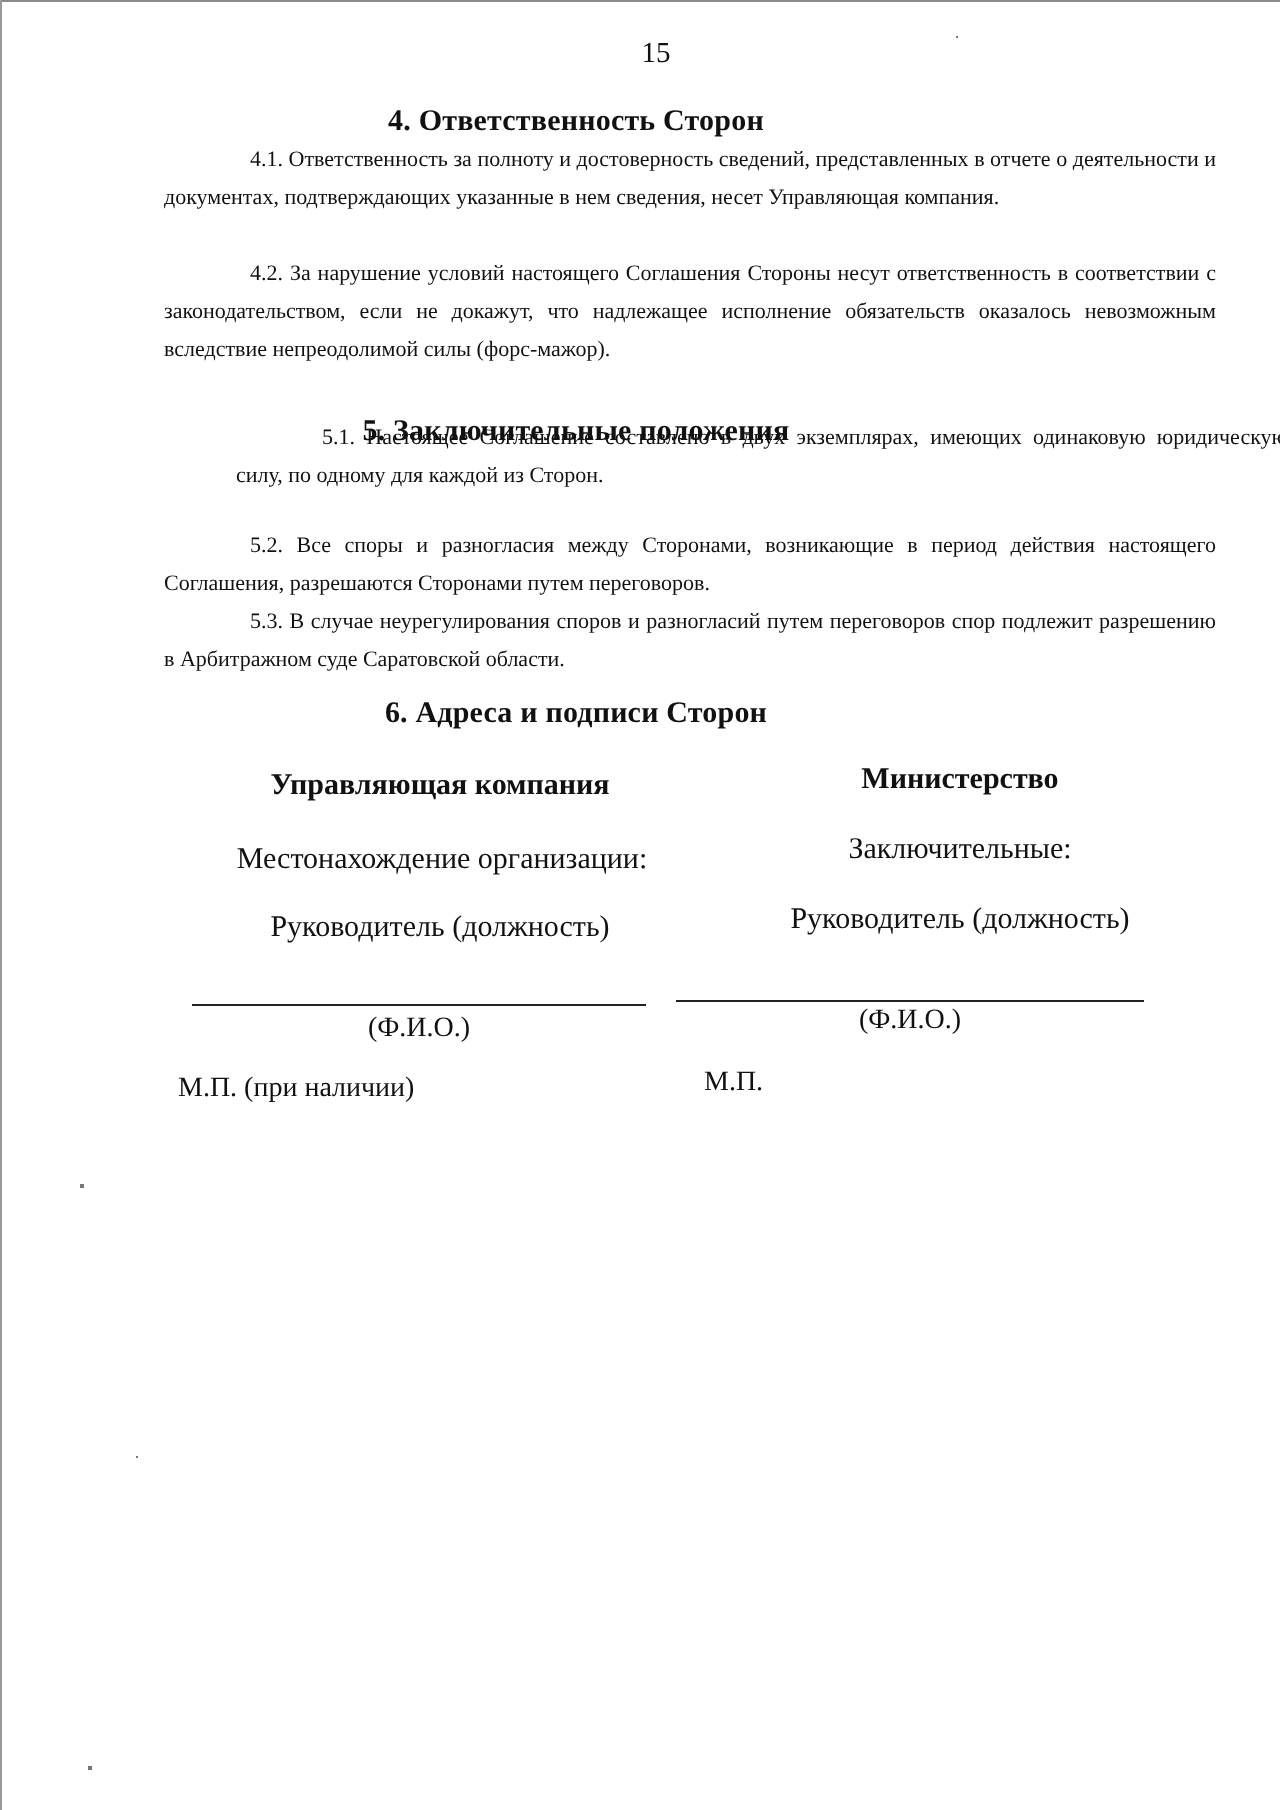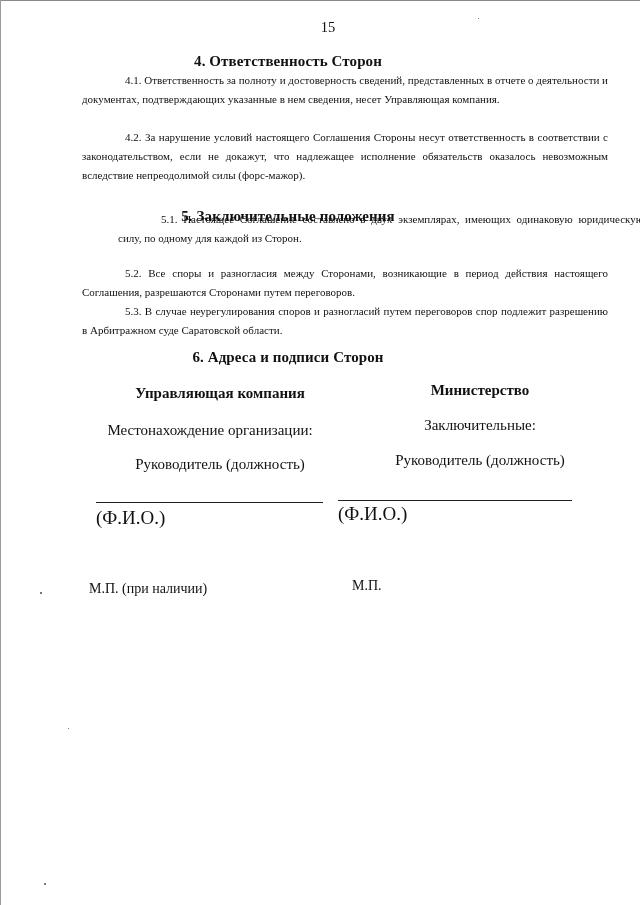--- a/index.html
+++ b/index.html
@@ -36,24 +36,24 @@
     }
     .para .indent { display: inline-block; width: 43px; }
     .sig-col {
       position: absolute; text-align: center; font-size: 15px;
     }
     .sig-title { font-weight: bold; }
     .sig-line {
       position: absolute; height: 1px; background: #222;
     }
     .sig-caption {
-      position: absolute; font-size: 19px; 
+      position: absolute; font-size: 14px; text-align: center;
     }
     .stamp {
-      position: absolute; font-size: 14px; margin-top: 44px;
+      position: absolute; font-size: 14px;
     }
     .speck {
       position: absolute; width: 2px; height: 2px; background: #777;
     }
   </style>
 </head>
 <body>
 
 <div class="scan-border-top"></div>
 <div class="scan-border-left"></div>
@@ -65,21 +65,21 @@
 <div class="para" style="top:128px;"><span class="indent"></span><span>4.2. За нарушение условий настоящего Соглашения Стороны несут ответственность в соответствии с законодательством, если не докажут, что надлежащее исполнение обязательств оказалось невозможным вследствие непреодолимой силы (форс-мажор).</span></div>
 
 <div class="heading" style="top:208px;">5. Заключительные положения</div>
 <div class="para" style="top:210px;margin-left:36px;"><span class="indent"></span><span>5.1. Настоящее Соглашение составлено в двух экземплярах, имеющих одинаковую юридическую силу, по одному для каждой из Сторон.</span></div>
 <div class="para" style="top:264px;"><span class="indent"></span><span>5.2. Все споры и разногласия между Сторонами, возникающие в период действия настоящего Соглашения, разрешаются Сторонами путем переговоров.</span></div>
 <div class="para" style="top:302px;"><span class="indent"></span><span>5.3. В случае неурегулирования споров и разногласий путем переговоров спор подлежит разрешению в Арбитражном суде Саратовской области.</span></div>
 
 <div class="heading" style="top:349px;">6. Адреса и подписи Сторон</div>
 
 <div class="sig-col sig-title" style="left:95px; width:250px; top:385px;">Управляющая компания</div>
-<div class="sig-col" style="left:85px; width:250px; top:422px;">Местонахождение организации:</div>
+<div class="sig-col" style="left:96px; width:250px; top:422px;">Местонахождение организации:</div>
 <div class="sig-col" style="left:95px; width:250px; top:456px;">Руководитель (должность)</div>
 <div class="sig-line" style="left:96px; width:227px; top:502px;"></div>
 <div class="sig-caption" style="left:96px; width:227px; top:507px;">(Ф.И.О.)</div>
 <div class="stamp" style="left:89px; top:537px;">М.П. (при наличии)</div>
 
 <div class="sig-col sig-title" style="left:355px; width:250px; top:382px;text-align:center;">Министерство</div>
 <div class="sig-col" style="left:355px; width:250px; top:417px;">Заключительные:</div>
 <div class="sig-col" style="left:355px; width:250px; top:452px;">Руководитель (должность)</div>
 <div class="sig-line" style="left:338px; width:234px; top:500px;"></div>
 <div class="sig-caption" style="left:338px; width:234px; top:503px;">(Ф.И.О.)</div>

